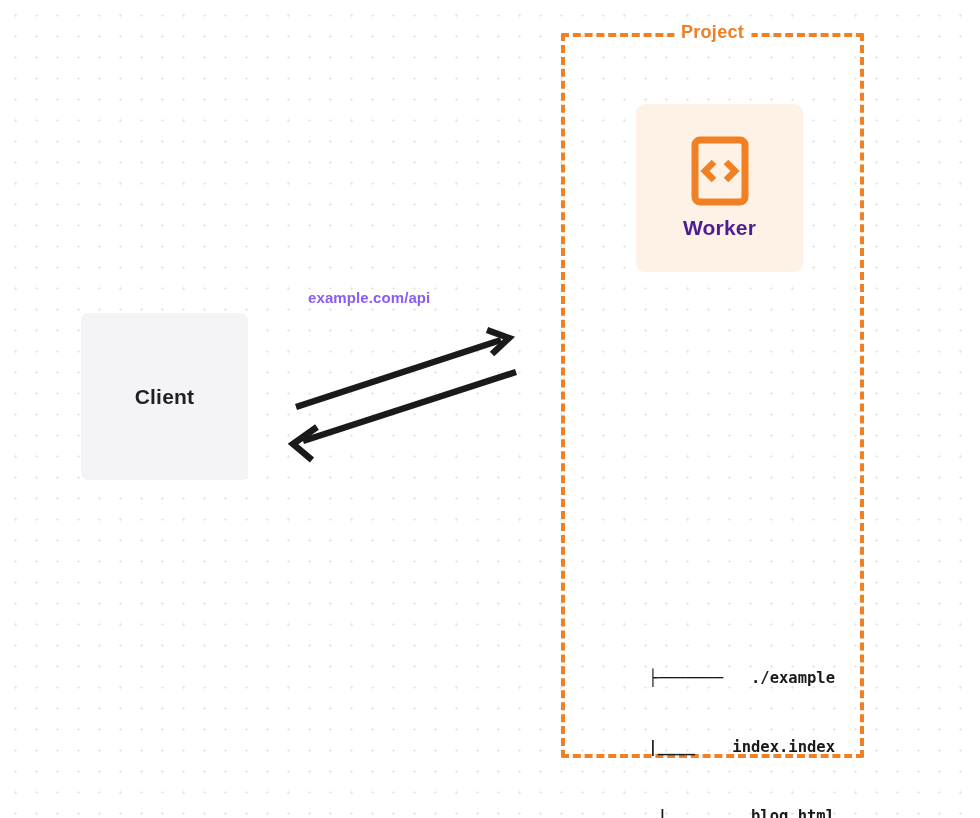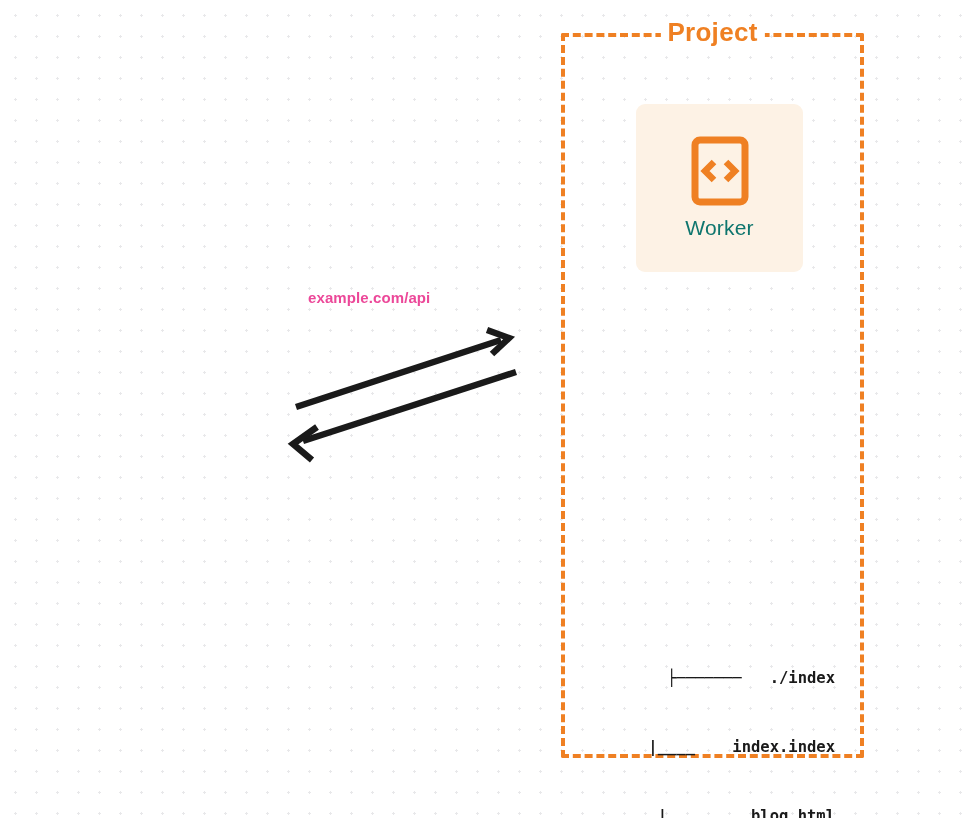--- a/index.html
+++ b/index.html
@@ -45,21 +45,21 @@
     letter-spacing: 0.2px;
   }
 
   
   #request-label {
     position: absolute;
     left: 308px;
     top: 289px;
     font-size: 15px;
     font-weight: bold;
-    color: #ec4899;
+    color: #8b5cf6;
     letter-spacing: 0.1px;
     white-space: nowrap;
   }
 
   
   #arrows-svg {
     position: absolute;
     left: 0;
     top: 0;
     width: 980px;
@@ -78,21 +78,21 @@
     border-radius: 2px;
     box-sizing: border-box;
   }
   #project-title {
     position: absolute;
     left: 50%;
     top: -4px;
     transform: translate(-50%, -52%);
     background: #ffffff;
     padding: 0 7px;
-    font-size: 26px;
+    font-size: 18px;
     font-weight: bold;
     color: #ef8023;
     letter-spacing: 0.3px;
     white-space: nowrap;
   }
 
   
   .service-card {
     position: absolute;
     width: 167px;
@@ -115,22 +115,22 @@
     height: 162px;
     justify-content: center;
   }
   .service-icon {
     display: block;
   }
   #worker-card .service-icon { margin-bottom: 10px; }
   #assets-card .service-icon { margin-bottom: 14px; }
   .service-label {
     font-size: 21px;
-    font-weight: normal;
-    color: #0f766e;
+    font-weight: bold;
+    color: #4c1d95;
     letter-spacing: 0.2px;
   }
 
   
   #file-tree {
     position: absolute;
     left: 20px;
     top: 584px;
     width: 250px;
     font-family: "DejaVu Sans Mono", "Liberation Mono", monospace;
@@ -143,20 +143,23 @@
   }
   #file-tree .tree-row {
     display: block;
   }
 </style>
 </head>
 <body>
 
 <div id="canvas">
 
+  <div id="client-node">
+    <span class="node-label">Client</span>
+  </div>
 
   <div id="request-label">example.com/api</div>
 
   <svg id="arrows-svg" viewBox="0 0 980 818" xmlns="http://www.w3.org/2000/svg">
 
     <g>
       <line x1="296" y1="407" x2="501" y2="340" stroke="#1a1a1a" stroke-width="6.5" stroke-linecap="butt"></line>
       <polyline points="487,330 509,338 492,354" fill="none" stroke="#1a1a1a" stroke-width="6.5" stroke-linecap="butt" stroke-linejoin="miter"></polyline>
     </g>
 
@@ -174,20 +177,20 @@
       <svg class="service-icon" width="58" height="70" viewBox="0 0 58 70" xmlns="http://www.w3.org/2000/svg">
         <rect x="4" y="4" width="50" height="62" rx="5" ry="5" fill="none" stroke="#ef8023" stroke-width="7"></rect>
         <polyline points="23,26 14,35 23,44" fill="none" stroke="#ef8023" stroke-width="6.5" stroke-linecap="butt" stroke-linejoin="miter"></polyline>
         <polyline points="35,26 44,35 35,44" fill="none" stroke="#ef8023" stroke-width="6.5" stroke-linecap="butt" stroke-linejoin="miter"></polyline>
       </svg>
       <span class="service-label">Worker</span>
     </div>
 
 
     <div id="file-tree">
-      <span class="tree-row">├───────   ./index</span>
+      <span class="tree-row">├───────   ./example</span>
       <span class="tree-row">|____    index.index</span>
       <span class="tree-row">|____     blog.html</span>
       
     </div>
 
   </div>
 </div>
 
 </body></html>

